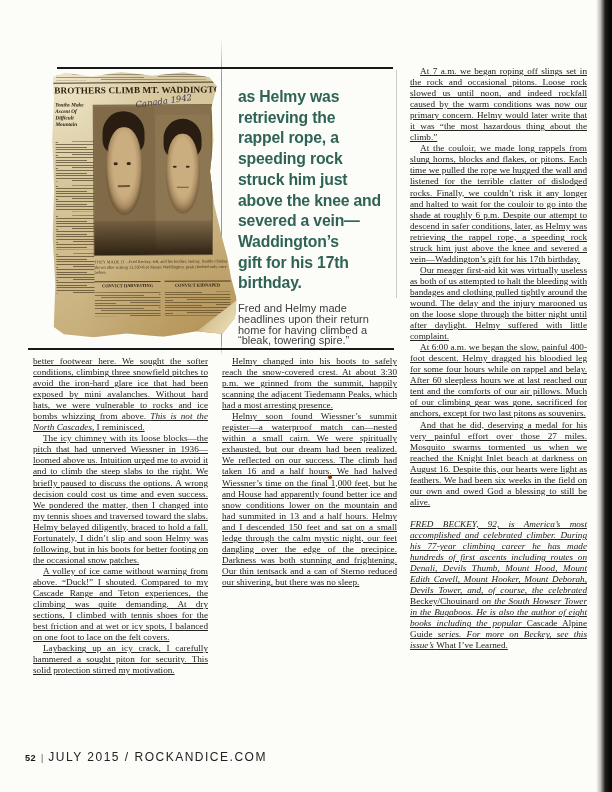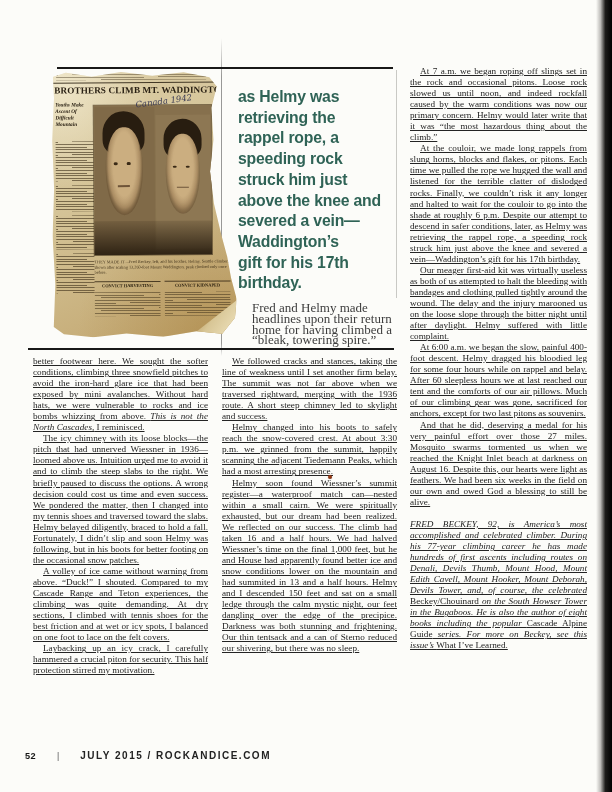--- a/index.html
+++ b/index.html
@@ -69,42 +69,42 @@
   .brief .nl{position:static;display:block;height:24px;margin-top:3px;opacity:.85;}
   .curl{right:0;bottom:0;width:50px;height:42px;
       background:linear-gradient(305deg,#ecdfb8 8%,#d8c696 45%,rgba(216,198,150,0) 72%);
       clip-path:polygon(100% 14%,100% 100%,6% 100%);}
 
   
   .pullquote{position:absolute;left:238px;top:87px;width:172px;z-index:4;
       font-family:"Liberation Sans",sans-serif;font-weight:bold;font-size:16.8px;line-height:20.7px;
       letter-spacing:-.2px;color:#2f6356;white-space:pre-line;transform:scaleX(.94);transform-origin:0 0;}
   .quote-caption{position:absolute;left:238px;top:303px;width:156px;
-      font-family:Liberation Serif, serif;font-size:13px;line-height:10.8px;color:#3d3d3d;margin-left:14px;}
+      font-family:Liberation Sans, sans-serif;font-size:11px;line-height:10.8px;color:#3d3d3d;}
 
   
   .col{position:absolute;z-index:2;}
   .col p{margin:0;font-size:9.2px;line-height:11.05px;text-align:justify;color:#242424;text-decoration:underline;}
   .col p.ind{text-indent:10px;}
   .c1{left:33px;top:356px;width:175px;}
   .c2{left:222px;top:356px;width:175px;}
   .c3{left:410px;top:66px;width:177px;}
   .bio{margin-top:11px !important;}
   .bio i{font-style:italic;}
   .bio .rm{font-style:normal;}
 
   .ink-dot{position:absolute;left:328px;top:475px;width:4px;height:4px;border-radius:50%;z-index:5;
       background:radial-gradient(circle at 40% 40%,#a4431a,#6d2208);box-shadow:0 0 1px rgba(109,34,8,.6);}
 
   
-  .footer{position:absolute;left:25px;top:750px;display:flex;align-items:baseline;gap:21px;
+  .footer{position:absolute;left:25px;top:750px;display:flex;align-items:baseline;gap:5px;
       font-family:"Liberation Sans",sans-serif;color:#161616;z-index:2;}
   .f-num{font-weight:bold;font-size:9.2px;letter-spacing:.4px;}
   .f-sep{font-size:8.6px;color:#555;}
-  .f-rest{font-weight:bold;font-size:10px;letter-spacing:1.5px;color:#222;}
+  .f-rest{font-weight:normal;font-size:12px;letter-spacing:1.5px;color:#222;}
 </style>
 </head>
 <body>
 
 <div class="page">
 
   <div class="rule rule-top"></div>
   <div class="rule rule-mid"></div>
   <div class="vline vline-a"></div>
   <div class="vline vline-b"></div>
@@ -160,25 +160,24 @@
 severed a vein—
 Waddington’s
 gift for his 17th
 birthday.</div>
   <div class="quote-caption">Fred and Helmy made headlines upon their return home for having climbed a “bleak, towering spire.”</div>
 
   <div class="col c1">
     <p><span>better footwear here. We sought the softer conditions, climbing three snowfield pitches to avoid the iron-hard glare ice that had been exposed by mini avalanches. Without hard hats, we were vulnerable to rocks and ice bombs whizzing from above. </span><i>This is not the North Cascades,</i><span> I reminisced.</span></p>
     <p class="ind">The icy chimney with its loose blocks—the pitch that had unnerved Wiessner in 1936—loomed above us. Intuition urged me to avoid it and to climb the steep slabs to the right. We briefly paused to discuss the options. A wrong decision could cost us time and even success. We pondered the matter, then I changed into my tennis shoes and traversed toward the slabs. Helmy belayed diligently, braced to hold a fall. Fortunately, I didn’t slip and soon Helmy was following, but in his boots for better footing on the occasional snow patches.</p>
     <p class="ind">A volley of ice came without warning from above. “Duck!” I shouted. Compared to my Cascade Range and Teton experiences, the climbing was quite demanding. At dry sections, I climbed with tennis shoes for the best friction and at wet or icy spots, I balanced on one foot to lace on the felt covers.</p>
-    <p class="ind">Laybacking up an icy crack, I carefully hammered a crucial piton for security. This half protection stirred my motivation.</p>
+    <p class="ind">Laybacking up an icy crack, I carefully hammered a sought piton for security. This solid protection stirred my motivation.</p>
   </div>
 
   <div class="col c2">
-    <p class="ind">We followed cracks and stances, taking the line of weakness until I set another firm belay. The summit was not far above when we traversed rightward, merging with the 1936 route. A short steep chimney led to skylight and success.</p>
     <p class="ind">Helmy changed into his boots to safely reach the snow-covered crest. At about 3:30 p.m. we grinned from the summit, happily scanning the adjacent Tiedemann Peaks, which had a most arresting presence.</p>
     <p class="ind">Helmy soon found Wiessner’s summit register—a waterproof match can—nested within a small cairn. We were spiritually exhausted, but our dream had been realized. We reflected on our success. The climb had taken 16 and a half hours. We had halved Wiessner’s time on the final 1,000 feet, but he and House had apparently found better ice and snow conditions lower on the mountain and had summited in 13 and a half hours. Helmy and I descended 150 feet and sat on a small ledge through the calm mystic night, our feet dangling over the edge of the precipice. Darkness was both stunning and frightening. Our thin tentsack and a can of Sterno reduced our shivering, but there was no sleep.</p>
   </div>
 
   <div class="col c3">
     <p class="ind">At 7 a.m. we began roping off slings set in the rock and occasional pitons. Loose rock slowed us until noon, and indeed rockfall caused by the warm conditions was now our primary concern. Helmy would later write that it was “the most hazardous thing about the climb.”</p>
     <p class="ind">At the couloir, we made long rappels from slung horns, blocks and flakes, or pitons. Each time we pulled the rope we hugged the wall and listened for the terrible clatter of dislodged rocks. Finally, we couldn’t risk it any longer and halted to wait for the couloir to go into the shade at roughly 6 p.m. Despite our attempt to descend in safer conditions, later, as Helmy was retrieving the rappel rope, a speeding rock struck him just above the knee and severed a vein—Waddington’s gift for his 17th birthday.</p>
     <p class="ind">Our meager first-aid kit was virtually useless as both of us attempted to halt the bleeding with bandages and clothing pulled tightly around the wound. The delay and the injury marooned us on the loose slope through the bitter night until after daylight. Helmy suffered with little complaint.</p>
     <p class="ind">At 6:00 a.m. we began the slow, painful 400-foot descent. Helmy dragged his bloodied leg for some four hours while on rappel and belay. After 60 sleepless hours we at last reached our tent and the comforts of our air pillows. Much of our climbing gear was gone, sacrificed for anchors, except for two last pitons as souvenirs.</p>
     <p class="ind">And that he did, deserving a medal for his very painful effort over those 27 miles. Mosquito swarms tormented us when we reached the Knight Inlet beach at darkness on August 16. Despite this, our hearts were light as feathers. We had been six weeks in the field on our own and owed God a blessing to still be alive.</p>

